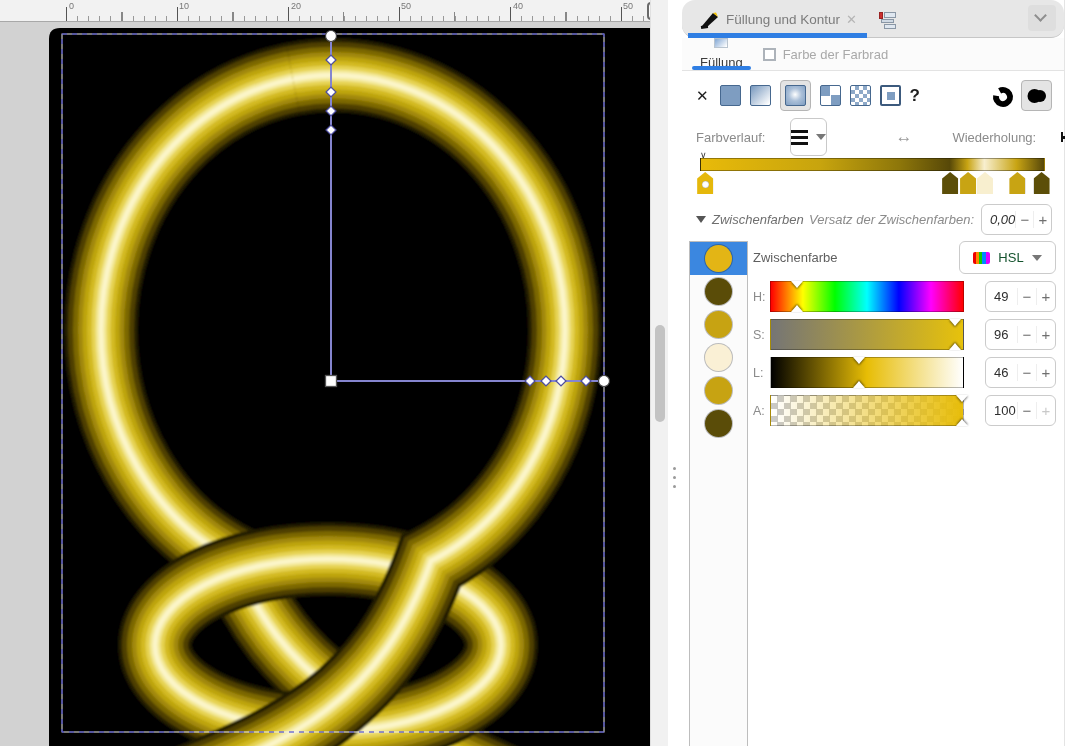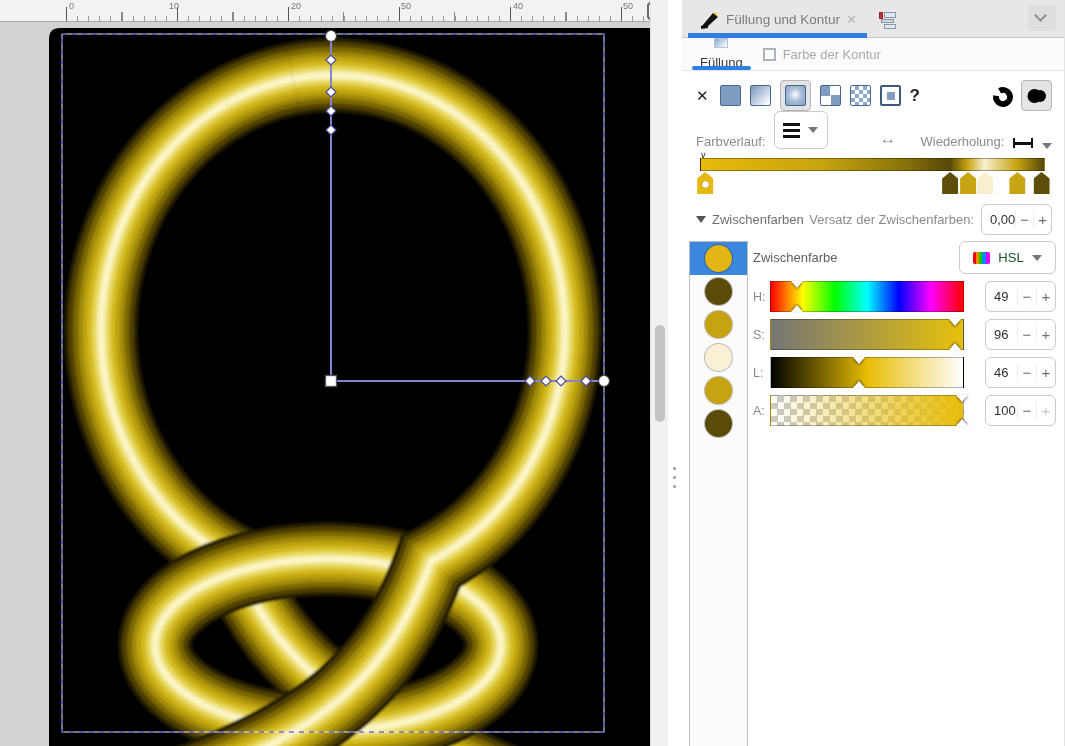--- a/index.html
+++ b/index.html
@@ -28,21 +28,21 @@
   .vscroll .thumb { position:absolute; left:4px; top:325px; width:10px; height:97px; background:#c3c3c3; border-radius:5px; }
 
   
   .splitter { position:relative; width:14px; height:746px; background:#ffffff; }
   .splitter .dots { position:absolute; left:5px; top:461px; }
   .splitter .dots i { display:block; width:3px; height:3px; border-radius:50%; background:#9a9a9a; margin:6px 0; }
 
   
   .panel { position:relative; width:383px; height:746px; background:#fff; border-right:1px solid #e4e4e4; font-size:13px; }
 
-  .dlg-tabs { position:relative; height:38px; background:#e7e7e7; border-bottom:1px solid #c6c6c6; }
+  .dlg-tabs { position:relative; height:38px; background:#e7e7e7; border-bottom:1px solid #c6c6c6;border-radius:13px; }
   .dlg-tab { position:absolute; left:6px; top:0; height:38px; display:flex; align-items:center; gap:6px; padding:0 10px 0 12px; }
   .dlg-tab .underline { position:absolute; left:0; right:0; bottom:0; height:5px; background:#2f7ee3; }
   .dlg-tab-label { color:#7c7c7c; font-size:13.5px; }
   .dlg-tab-close { color:#b4b4b4; font-size:13px; font-weight:bold; }
   .dlg-tab2 { position:absolute; left:186px; top:7px; width:40px; height:26px; display:flex; align-items:center; justify-content:center; }
   .objects-icon { position:relative; width:18px; height:17px; }
   .objects-icon i { position:absolute; background:#e9eef5; border:1px solid #7c8globals8; }
   .objects-icon .b1 { left:0; top:0;  width:4px;  height:7px; background:#cc2f2f; border:1px solid #992222; }
   .objects-icon .b2 { left:5px; top:0; width:12px; height:6px; background:#dfe7f0; border:1px solid #8a97a6; }
   .objects-icon .b3 { left:2px; top:7px; width:13px; height:4px; background:#cfd9e4; border:1px solid #8a97a6; }
@@ -70,21 +70,21 @@
   .sq-lin   { background:linear-gradient(135deg,#7e9dc1 5%,#ffffff 95%); }
   .sq-rad   { background:radial-gradient(circle at 48% 45%,#ffffff 0%,#aabfd8 45%,#7e9dc1 100%); }
   .btn-pressed { width:31px; height:31px; background:#e4e4e4; border:1px solid #b5b5b5; border-radius:4px; display:flex; align-items:center; justify-content:center; }
   .sq-pat { background:conic-gradient(#fff 0 25%,#7e9dc1 0 50%,#fff 0 75%,#7e9dc1 0); }
   .sq-swatch { background:repeating-conic-gradient(#8ea9c8 0 25%,#fff 0 50%); background-size:8px 8px; }
   .sq-unknown { position:relative; background:#fff; border:2px solid #3c5a7d; }
   .sq-unknown i { position:absolute; left:5px; top:5px; width:8px; height:8px; background:#7e9dc1; }
   .q-glyph { font-size:17px; font-weight:bold; color:#1d1d1d; }
   .fillrule-group { margin-left:auto; display:flex; align-items:center; gap:6px; }
 
-  .grad-row { display:flex; align-items:flex-end; padding:2px 12px 8px 14px; height:42px; color:#8b8b8b; }
+  .grad-row { display:flex; align-items:center; padding:2px 12px 0 14px; height:42px; color:#8b8b8b;gap:16px; }
   .grad-btn { margin-left:9px; width:70px; height:38px; background:#fff; border:1px solid #c9c9c9; border-radius:6px;
     display:flex; align-items:center; justify-content:center; gap:8px; }
   .bars i { display:block; width:17px; height:3px; background:#111; margin:3px 0; }
   .small-arrow { width:0; height:0; border-left:5px solid transparent; border-right:5px solid transparent; border-top:6px solid #777; }
   .swap-glyph { margin-left:52px; color:#9b9b9b; font-size:17px; }
   .repeat-label { margin-left:24px; }
   .repeat-icon { position:relative; width:22px; height:12px; margin-left:9px; }
   .repeat-icon i { position:absolute; background:#111; }
   .repeat-icon .l { left:0; top:1px; width:2px; height:10px; }
   .repeat-icon .m { left:2px; top:5px; width:16px; height:2.5px; }
@@ -93,21 +93,21 @@
 
   .grad-editor { position:relative; margin:1px 0 0 18px; width:345px; }
   .sel-pointer { position:absolute; top:-7px; left:0px; width:8px; height:8px; color:#333; font-size:9px; line-height:8px; }
   .grad-bar { width:345px; height:13px; border:1px solid rgba(0,0,0,.35);
     background:linear-gradient(to right,#e8ba09 0%,#c7a40e 35%,#8d760a 58%,#574808 72.5%,#c8a413 77.7%,#f8efcf 82.6%,#c8a413 92%,#57480a 100%); }
   .grad-stops { position:relative; height:26px; }
   .gstop { position:absolute; top:1px; width:16px; height:22px; transform:translateX(-50%);
     clip-path:polygon(50% 0,100% 30%,100% 100%,0 100%,0 30%); filter:drop-shadow(0 0 1px rgba(0,0,0,.8)); }
   .gstop.selected::after { content:""; position:absolute; left:4.5px; top:9px; width:7px; height:7px; border-radius:50%; background:#fff; box-shadow:0 0 1px #555 inset; }
 
-  .zw-row { display:flex; align-items:center; padding:6px 12px 0 14px; height:38px; }
+  .zw-row { display:flex; align-items:center; padding:6px 12px 0 14px; height:38px;font-style:italic; }
   .expander-tri { width:0; height:0; border-left:5px solid transparent; border-right:5px solid transparent; border-top:7px solid #555; margin-right:6px; }
   .zw-label { color:#6f6f6f; }
   .versatz-label { margin-left:auto; color:#8b8b8b; margin-right:7px; }
   .spin { display:flex; align-items:center; width:71px; height:31px; background:#fff; border:1px solid #cbcbcb; border-radius:6px; overflow:hidden; }
   .spin .val { flex:1; padding-left:8px; color:#2e2e2e; }
   .spin .b { width:19px; text-align:center; color:#6f6f6f; font-size:15px; border-left:1px solid #eee; }
   .spin .b.disabled { color:#c9c9c9; }
 
   .main-area { display:flex; margin-top:6px; padding-left:7px; height:527px; }
   .stop-list { width:73px; height:100%; background:#fbfbfb; border:1px solid #bdbdbd; }
@@ -220,21 +220,21 @@
           <rect x="582.5" y="377.5" width="7" height="7" transform="rotate(45 586 381)"></rect>
         </g>
         <circle cx="331" cy="36" r="5.5" fill="#fff" stroke="#444" stroke-width="1.2"></circle>
         <circle cx="604" cy="381" r="5.5" fill="#fff" stroke="#444" stroke-width="1.2"></circle>
         <rect x="325.5" y="375.5" width="11" height="11" fill="#fff" stroke="#555" stroke-width="1.3"></rect>
       </g>
     </svg>
 
     <div class="ruler">
       <span style="left:69px">0</span>
-      <span style="left:169px">10</span>
+      <span style="left:179px">10</span>
       <span style="left:291px">20</span>
       <span style="left:401px">50</span>
       <span style="left:513px">40</span>
       <span style="left:623px">50</span>
     </div>
     <div class="page-badge">1</div>
   </div>
 
   <div class="vscroll">
     <div class="thumb"></div>
@@ -275,21 +275,21 @@
     </div>
 
     <div class="sub-tabs">
       <div class="sub-tab active">
         <span class="ic-fill"></span>
         <span>Füllung</span>
         <span class="underline"></span>
       </div>
       <div class="sub-tab">
         <span class="ic-stroke"></span>
-        <span>Farbe der Kontur</span>
+        <span>Farbe der Farbrad</span>
       </div>
     </div>
 
     <div class="content">
 
       <div class="paint-row">
         <span class="x-glyph">✕</span>
         <span class="sq sq-flat"></span>
         <span class="sq sq-lin"></span>
         <span class="btn-pressed">

